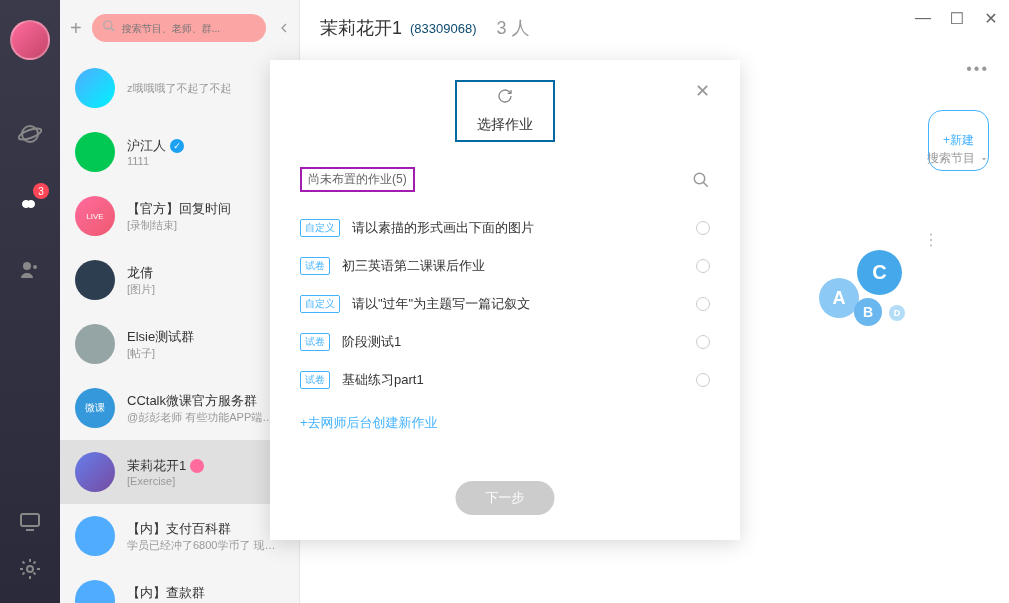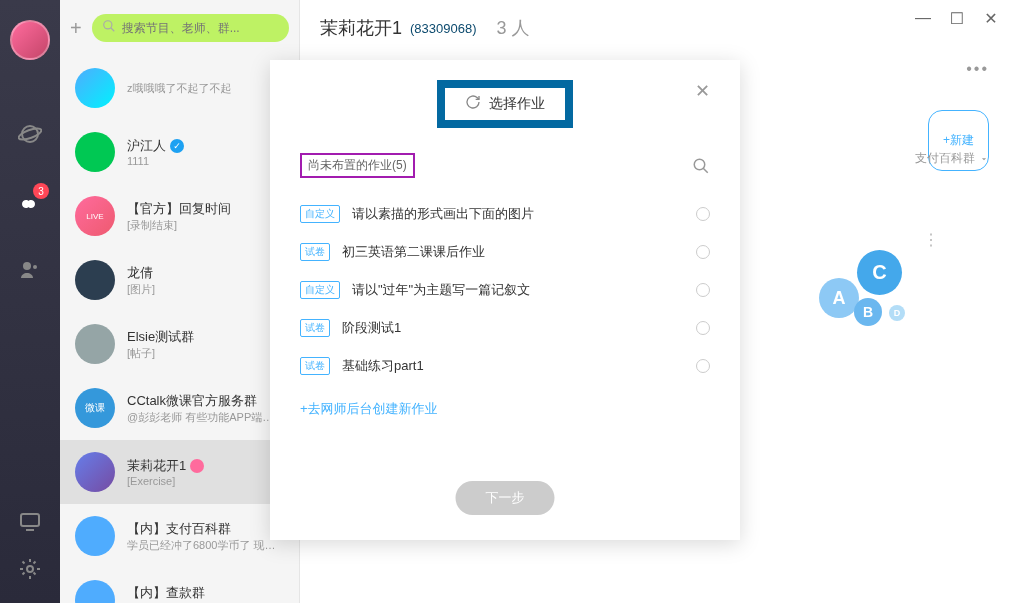--- a/index.html
+++ b/index.html
@@ -11,21 +11,21 @@
 .nav-icon { width: 28px; height: 28px; margin-bottom: 40px; display: flex; align-items: center; justify-content: center; color: #888; position: relative; cursor: pointer; }
 .nav-icon.active { color: #fff; }
 .nav-icon svg { width: 24px; height: 24px; }
 .badge { position: absolute; top: -5px; right: -5px; background: #ff4757; color: #fff; font-size: 10px; border-radius: 50%; width: 16px; height: 16px; display: flex; align-items: center; justify-content: center; }
 .nav-bottom { margin-top: auto; margin-bottom: 20px; }
 
 
 .chat-list { position: absolute; left: 60px; top: 0; width: 240px; height: 100%; background: #f5f5f5; border-right: 1px solid #e5e5e5; }
 .search-bar { height: 56px; display: flex; align-items: center; padding: 0 10px; gap: 10px; }
 .add-btn { width: 24px; height: 24px; display: flex; align-items: center; justify-content: center; color: #999; cursor: pointer; font-size: 20px; }
-.search-input { flex: 1; height: 28px; background: #bef264; border: none; border-radius: 14px; padding: 0 12px 0 30px; font-size: 12px; color: #666; outline: none; }
+.search-input { flex: 1; height: 28px; background: #fca5a5; border: none; border-radius: 14px; padding: 0 12px 0 30px; font-size: 10px; color: #666; outline: none; }
 .search-wrap { position: relative; flex: 1; }
 .search-wrap .search-icon { position: absolute; left: 10px; top: 50%; transform: translateY(-50%); color: #aaa; }
 .back-btn { width: 24px; height: 24px; display: flex; align-items: center; justify-content: center; color: #999; cursor: pointer; }
 
 .chat-item { display: flex; align-items: center; padding: 12px 15px; cursor: pointer; }
 .chat-item.active { background: #e0e0e0; }
 .chat-avatar { width: 40px; height: 40px; border-radius: 50%; margin-right: 12px; flex-shrink: 0; display: flex; align-items: center; justify-content: center; color: #fff; font-size: 10px; }
 .chat-info { flex: 1; min-width: 0; }
 .chat-name { font-size: 13px; color: #333; display: flex; align-items: center; gap: 4px; }
 .chat-sub { font-size: 11px; color: #999; white-space: nowrap; overflow: hidden; text-overflow: ellipsis; }
@@ -52,21 +52,21 @@
 .circle { position: absolute; border-radius: 50%; display: flex; align-items: center; justify-content: center; color: #fff; font-weight: bold; }
 .circle.a { width: 40px; height: 40px; background: #8dc9f5; left: 0; top: 28px; font-size: 18px; }
 .circle.b { width: 28px; height: 28px; background: #6ab7ef; left: 35px; top: 48px; font-size: 14px; }
 .circle.c { width: 45px; height: 45px; background: #44a8eb; left: 38px; top: 0; font-size: 20px; }
 .circle.d { width: 16px; height: 16px; background: #b3ddf7; left: 70px; top: 55px; font-size: 9px; }
 .more-dots-right { position: absolute; right: 70px; top: 230px; color: #bbb; cursor: pointer; }
 
 
 .modal { position: absolute; left: 270px; top: 60px; width: 470px; height: 480px; background: #fff; box-shadow: 0 4px 20px rgba(0,0,0,0.15); z-index: 100; padding: 20px 30px; }
 .modal-header { display: flex; align-items: center; justify-content: center; position: relative; margin-bottom: 25px; }
-.modal-title-wrap { display: flex; align-items: center; gap: 8px; border: 8px solid #0369a1; padding: 6px 20px; }
+.modal-title-wrap { display: flex; align-items: center; gap: 8px; border: 2px solid #0369a1; padding: 6px 20px; flex-direction: column; }
 .modal-title { font-size: 14px; color: #333; }
 .refresh-icon { width: 16px; height: 16px; }
 .modal-close { position: absolute; right: 0; top: 0; color: #999; cursor: pointer; font-size: 18px; }
 
 .modal-section { border: 2px solid #a21caf; display: inline-block; padding: 2px 6px; font-size: 12px; color: #666; margin-bottom: 5px; }
 .modal-search-row { display: flex; align-items: center; justify-content: space-between; }
 .modal-search-icon { color: #999; cursor: pointer; }
 
 .hw-list { margin-top: 12px; }
 .hw-item { display: flex; align-items: center; padding: 10px 0; gap: 12px; cursor: pointer; }
@@ -225,21 +225,21 @@
     <span class="win-btn">✕</span>
   </div>
   <div class="toolbar">
     <span class="more-btn">•••</span>
   </div>
   <div style="position:absolute; right:20px; top:110px; display:flex; align-items:center; gap:20px;">
     <button class="new-btn">+新建</button>
   </div>
   <div class="toolbar-row2">
     <span class="reply-time">
-      <span>支付百科群</span>
+      <span>搜索节目</span>
       <svg width="10" height="10" viewBox="0 0 24 24" fill="currentColor">
           <path d="M7 10l5 5 5-5z"></path>
         </svg>
     </span>
   </div>
   <div class="more-dots-right">⋮</div>
   <div class="abc-graphic">
     <div class="circle c">C</div>
     <div class="circle a">A</div>
     <div class="circle b">B</div>

